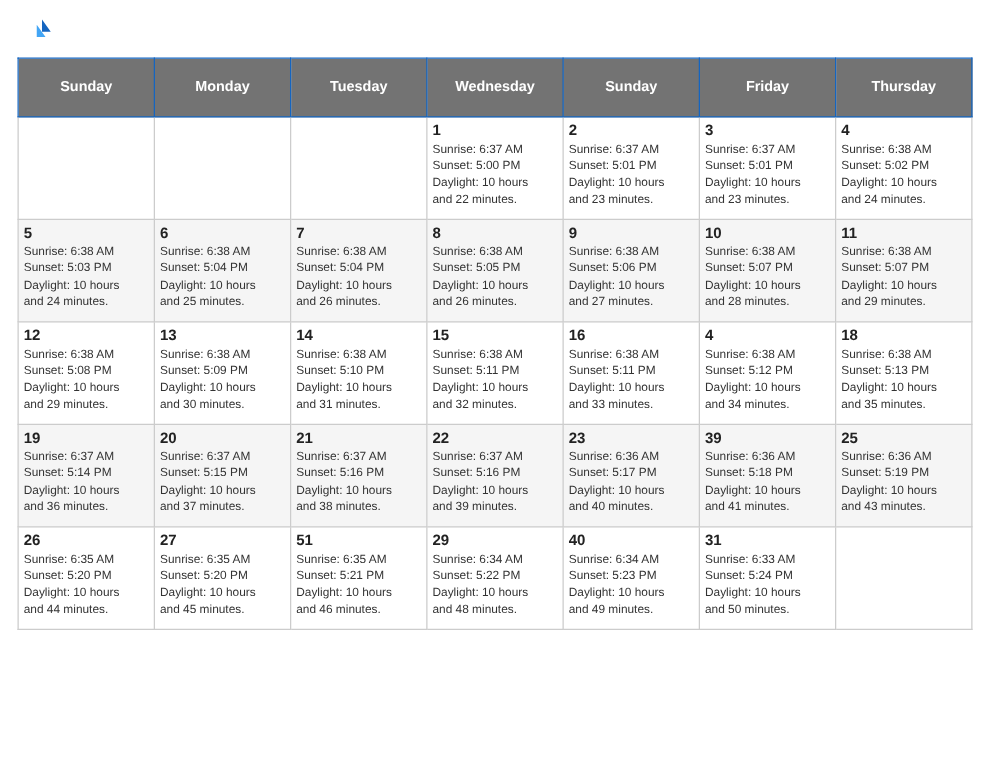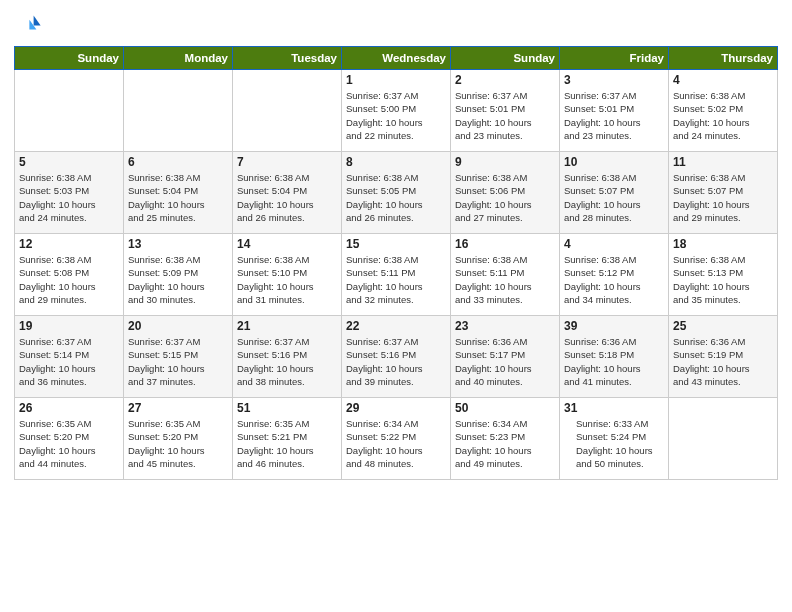--- a/index.html
+++ b/index.html
@@ -47,27 +47,27 @@
     }
     .location {
       font-size: 13px;
       color: #444;
     }
     .calendar {
       width: 100%;
       border-collapse: collapse;
     }
     .calendar th {
-      background: #4d7c0f;
+      background: #737373;
       color: #fff;
       font-size: 11.5px;
       font-weight: bold;
-      padding: 5px 4px;
+      padding: 17px 4px;
       border: 1px solid #1565c0;
-      text-align: right;
+      text-align: center;
     }
     .calendar td {
       border: 1px solid #ccc;
       vertical-align: top;
       padding: 3px 4px;
       width: calc(100% / 7);
       height: 82px;
     }
     .calendar tr:nth-child(even) td {
       background: #f5f5f5;
@@ -333,29 +333,29 @@
 and 46 minutes.</div>
           </td>
           <td>
             <div class="day-num">29</div>
             <div class="day-info" style="white-space: pre-line;">Sunrise: 6:34 AM
 Sunset: 5:22 PM
 Daylight: 10 hours
 and 48 minutes.</div>
           </td>
           <td>
-            <div class="day-num">50</div>
+            <div class="day-num">40</div>
             <div class="day-info" style="white-space: pre-line;">Sunrise: 6:34 AM
 Sunset: 5:23 PM
 Daylight: 10 hours
 and 49 minutes.</div>
           </td>
           <td>
             <div class="day-num">31</div>
-            <div class="day-info" style="white-space: pre-line; margin-left: 12px;">Sunrise: 6:33 AM
+            <div class="day-info" style="white-space: pre-line;">Sunrise: 6:33 AM
 Sunset: 5:24 PM
 Daylight: 10 hours
 and 50 minutes.</div>
           </td>
           <td class="empty-cell"></td>
         </tr>
       </tbody>
   </table>
 </div>
 

